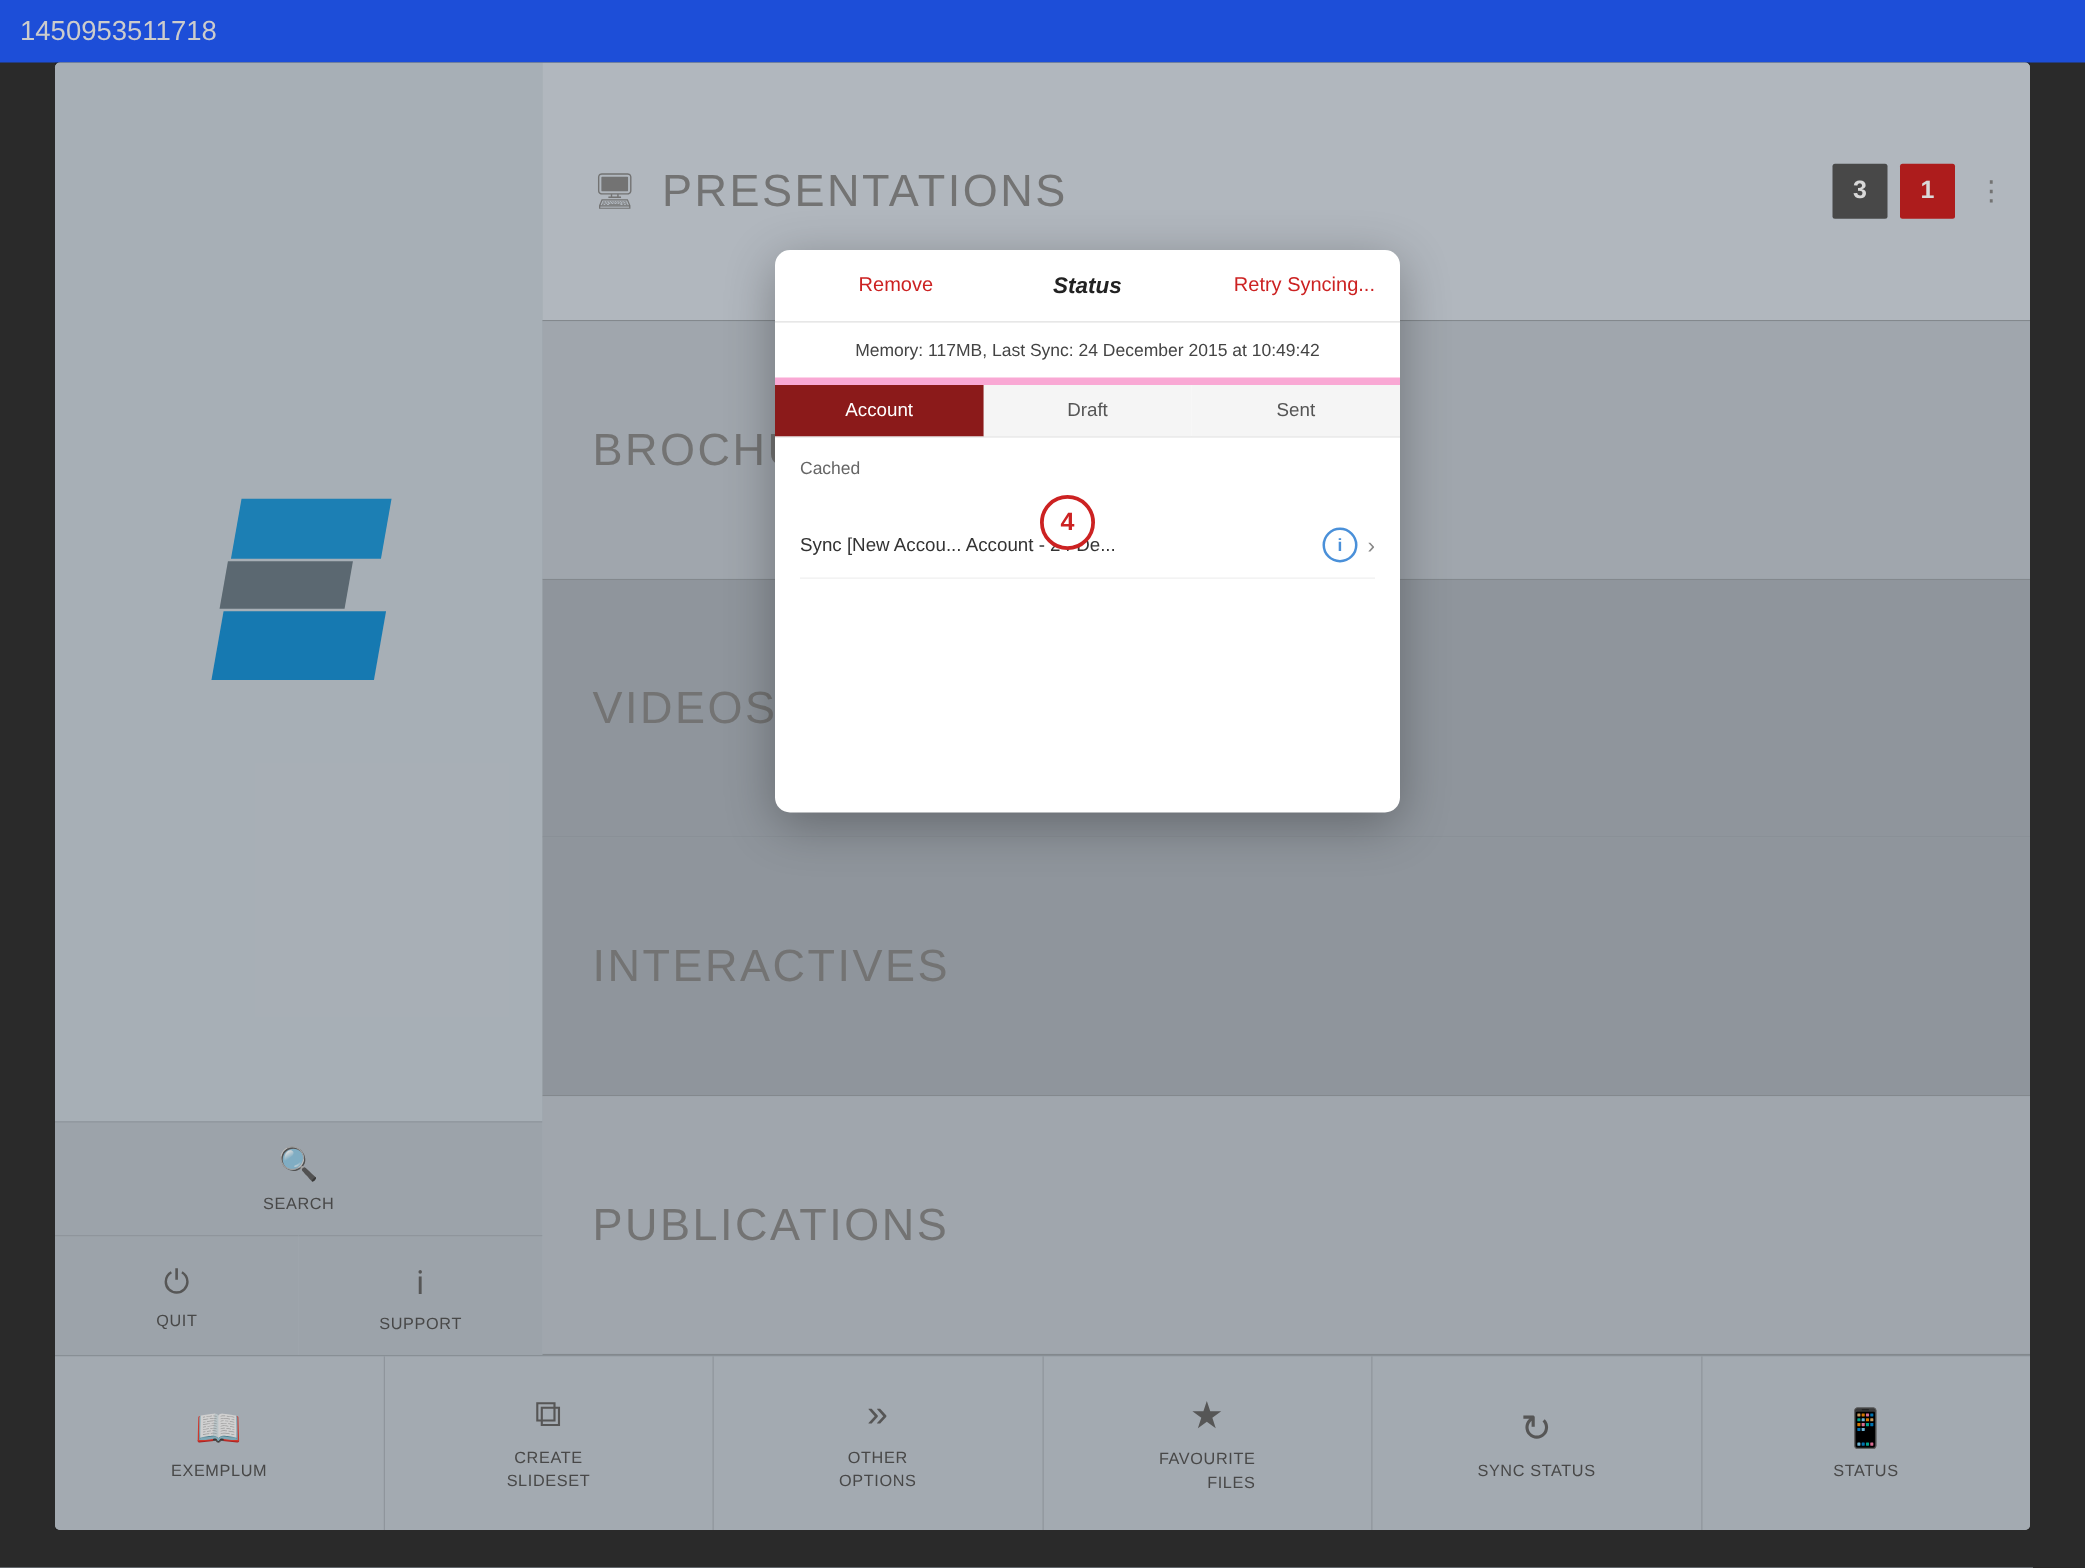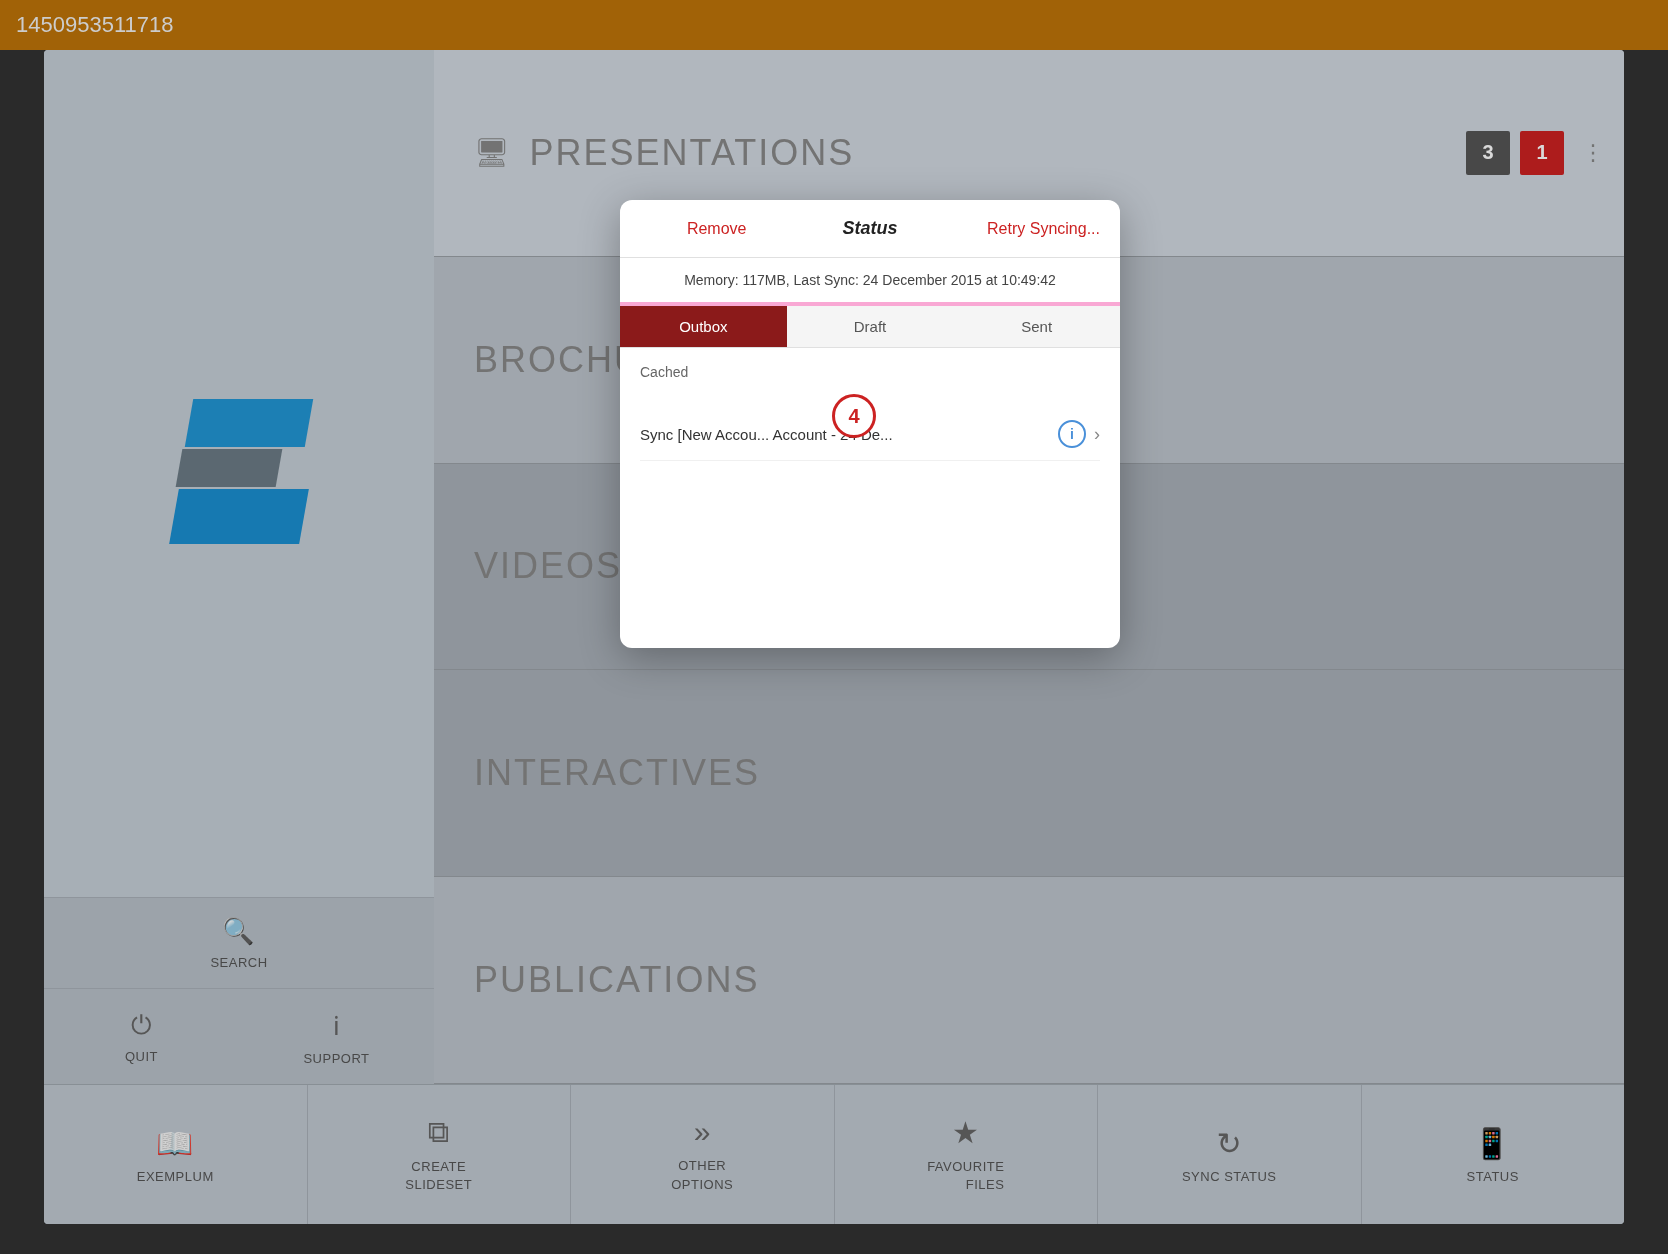--- a/index.html
+++ b/index.html
@@ -7,21 +7,21 @@
       background: #2a2a2a;
       width: 1668px;
       height: 1254px;
       font-family: -apple-system, 'Helvetica Neue', Arial, sans-serif;
       overflow: hidden;
       position: relative;
     }
 
     
     #titlebar {
-      background: #a16207;
+      background: #1d4ed8;
       color: #ccc;
       font-size: 22px;
       padding: 8px 16px;
       height: 50px;
       display: flex;
       align-items: center;
     }
 
     
     #app-container {
@@ -299,21 +299,21 @@
       cursor: pointer;
       flex: 1;
       text-align: right;
     }
 
     #modal-info {
       text-align: center;
       font-size: 14px;
       color: #444;
       padding: 14px 20px;
-      border-bottom: 4px solid #f9a8d4;
+      border-bottom: 6px solid #f9a8d4;
     }
 
     
     #modal-tabs {
       display: flex;
       border-bottom: 1px solid #e0e0e0;
     }
 
     .modal-tab {
       flex: 1;
@@ -524,21 +524,21 @@
     <span id="modal-title">Status</span>
     <button id="modal-retry-btn">
       <span>Retry Syncing...</span>
     </button>
   </div>
 
   <div id="modal-info">Memory: 117MB, Last Sync: 24 December 2015 at 10:49:42</div>
 
   <div id="modal-tabs">
     <button class="modal-tab active">
-      <span>Outbox</span>
+      <span>Account</span>
     </button>
     <button class="modal-tab">
       <span>Draft</span>
     </button>
     <button class="modal-tab">
       <span>Sent</span>
     </button>
   </div>
 
   <div id="modal-body">

